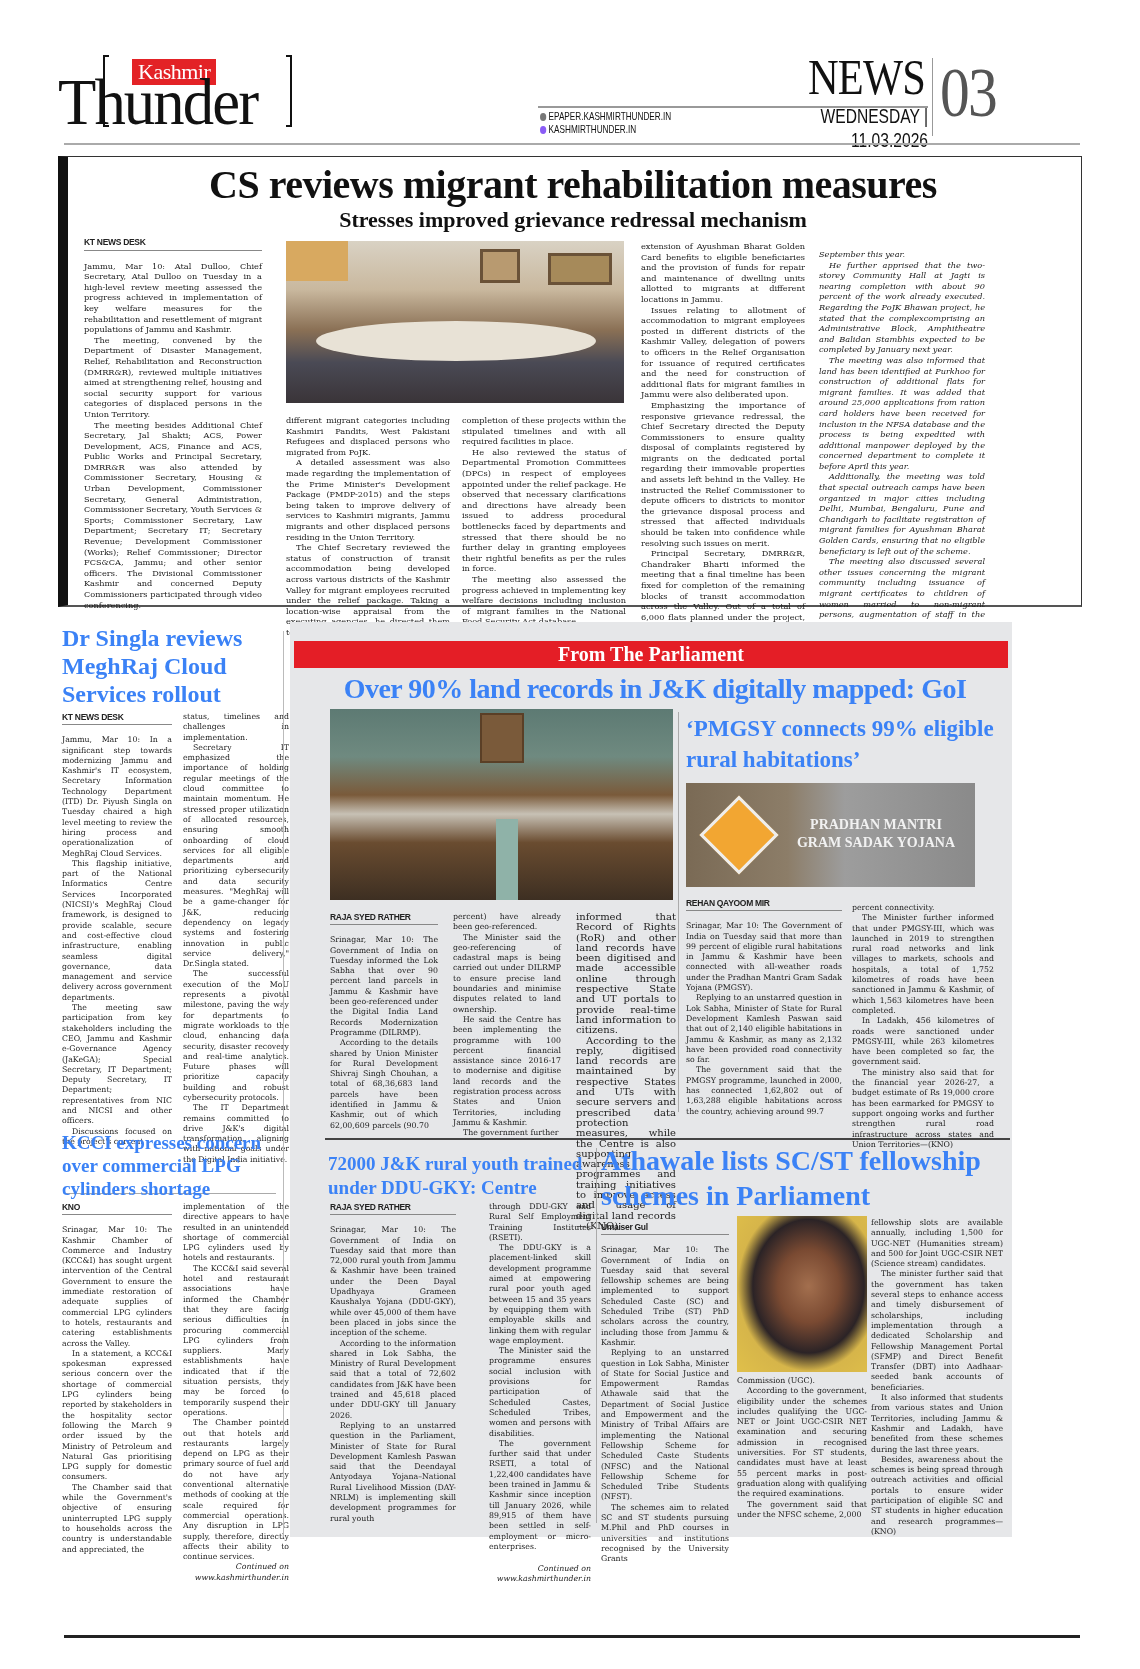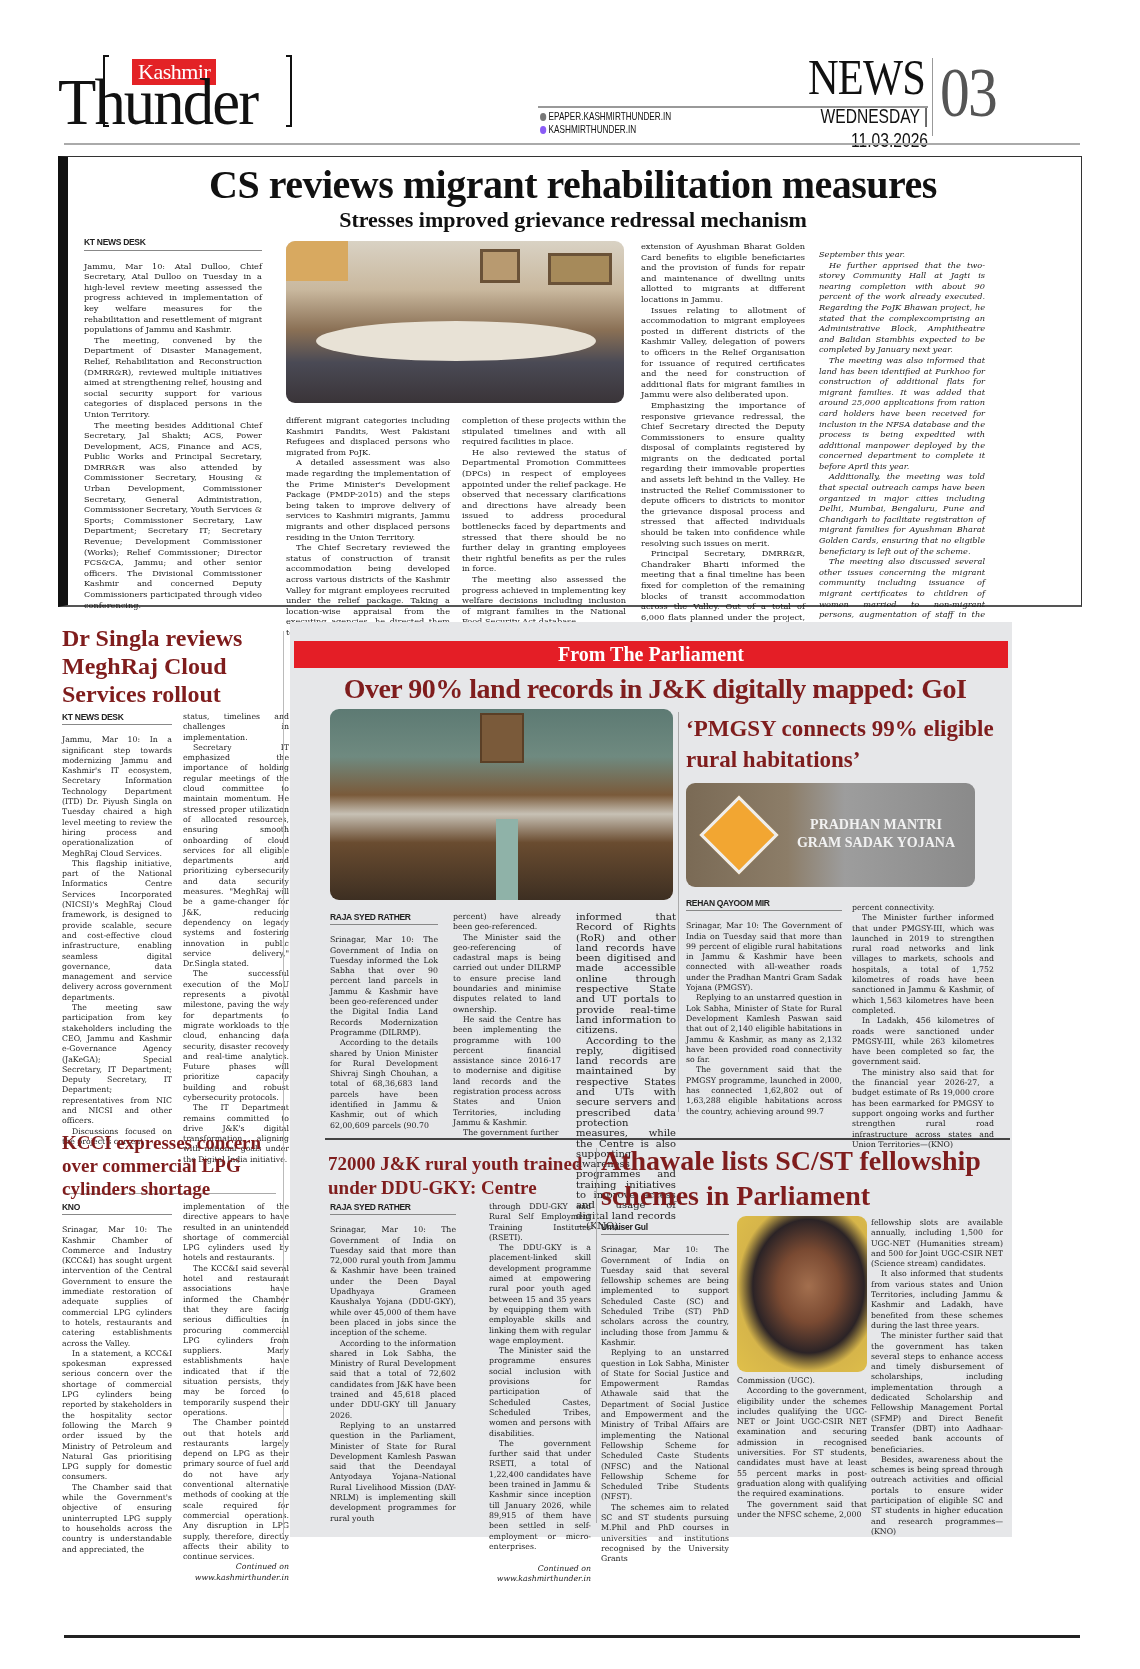--- a/index.html
+++ b/index.html
@@ -25,26 +25,26 @@
   
   .top-box { left: 58px; top: 156px; width: 1024px; height: 451px; border: 1px solid #333; border-left: 10px solid #111; border-bottom: 2px solid #555; }
   .top-head { left: 68px; top: 162px; width: 1010px; text-align: center; font-family: "Liberation Serif", serif; font-weight: bold; font-size: 40px; line-height: 46px; letter-spacing: -0.5px; }
   .top-sub { left: 68px; top: 207px; width: 1010px; text-align: center; font-family: "Liberation Serif", serif; font-weight: bold; font-size: 22px; line-height: 26px; }
 
   .byline { font-family: "Liberation Sans", sans-serif; font-weight: bold; font-size: 8.5px; letter-spacing: -0.3px; border-bottom: 1px solid #888; padding-bottom: 2px; margin-bottom: 10px; }
   .col { font-size: 8.2px; line-height: 10.6px; text-align: justify; hyphens: auto; color: #222; }
   .col p { text-indent: 10px; }
   .col p.first { text-indent: 0; }
 
-  .photo { background: #6b5a47; overflow: hidden; border-radius: 9px; }
+  .photo { background: #6b5a47; overflow: hidden; }
 
   
   .parl { left: 290px; top: 622px; width: 722px; height: 915px; background: #e6e7e9; }
   .parl-bar { left: 294px; top: 641px; width: 714px; height: 27px; background: #e41e26; color: #fff; text-align: center; font-family: "Liberation Serif", serif; font-weight: bold; font-size: 20px; line-height: 27px; }
-  .headline-lg { font-family: "Liberation Serif", serif; font-weight: bold; color: #7f1d1d; }
+  .headline-lg { font-family: "Liberation Serif", serif; font-weight: bold; color: #3b82f6; }
   .rule { background: #444; }
   .vrule { background: #aaa; width: 1px; }
 </style>
 </head>
 <body>
 
 <div class="abs mast-brand">
   <div class="mast-bracket-l"></div>
   <div class="mast-red">Kashmir</div>
   <div class="mast-bracket-r"></div>
@@ -210,18 +210,18 @@
   <p>The schemes aim to related SC and ST students pursuing M.Phil and PhD courses in universities and institutions recognised by the University Grants</p>
 </div>
 <div class="abs photo" style="left:737px; top:1216px; width:130px; height:156px; background: radial-gradient(ellipse at 55% 45%, #a36f4e 0%, #7a4a32 30%, #2b2326 55%, #d6b54a 70%, #e0c04a 100%);"></div>
 <div class="abs col" style="left:737px; top:1376px; width:130px; font-size:7.8px; line-height:10.3px;">
   <p class="first">Commission (UGC).</p>
   <p>According to the government, eligibility under the schemes includes qualifying the UGC-NET or Joint UGC-CSIR NET examination and securing admission in recognised universities. For ST students, candidates must have at least 55 percent marks in post-graduation along with qualifying the required examinations.</p>
   <p>The government said that under the NFSC scheme, 2,000</p>
 </div>
 <div class="abs col" style="left:871px; top:1218px; width:132px; font-size:7.8px; line-height:10.3px;">
   <p class="first">fellowship slots are available annually, including 1,500 for UGC-NET (Humanities stream) and 500 for Joint UGC-CSIR NET (Science stream) candidates.</p>
+  <p>The minister further said that the government has taken several steps to enhance access and timely disbursement of scholarships, including implementation through a dedicated Scholarship and Fellowship Management Portal (SFMP) and Direct Benefit Transfer (DBT) into Aadhaar-seeded bank accounts of beneficiaries.</p>
   <p>It also informed that students from various states and Union Territories, including Jammu &amp; Kashmir and Ladakh, have benefited from these schemes during the last three years.</p>
-  <p>The minister further said that the government has taken several steps to enhance access and timely disbursement of scholarships, including implementation through a dedicated Scholarship and Fellowship Management Portal (SFMP) and Direct Benefit Transfer (DBT) into Aadhaar-seeded bank accounts of beneficiaries.</p>
   <p>Besides, awareness about the schemes is being spread through outreach activities and official portals to ensure wider participation of eligible SC and ST students in higher education and research programmes—(KNO)</p>
 </div>
 
 <div class="abs" style="left:64px; top:1635px; width:1016px; height:3px; background:#222;"></div>
 
 </body></html>

